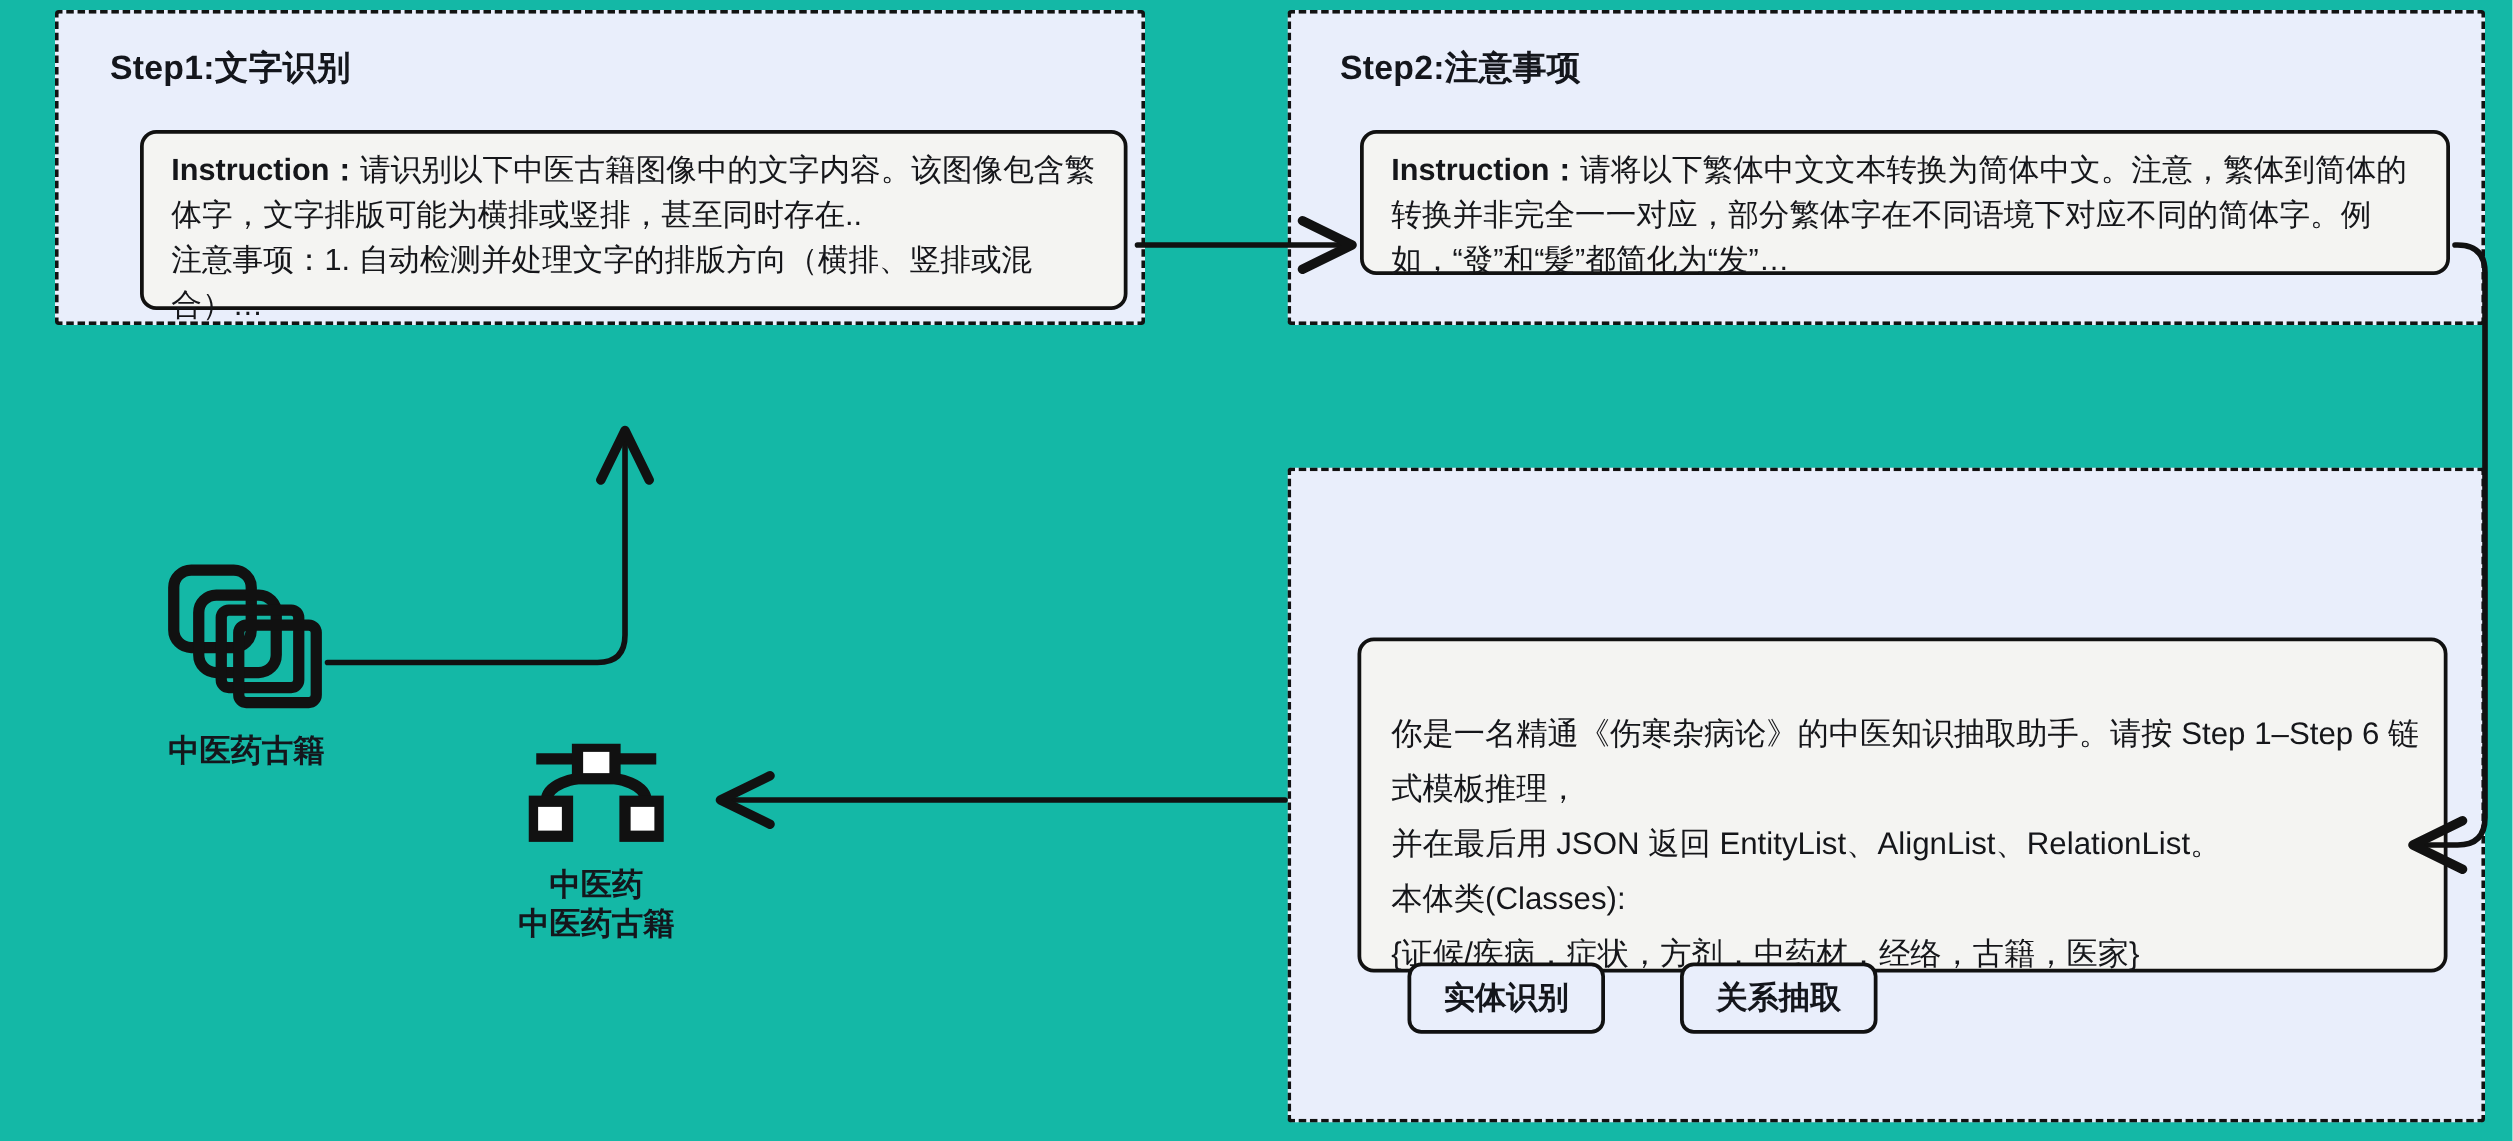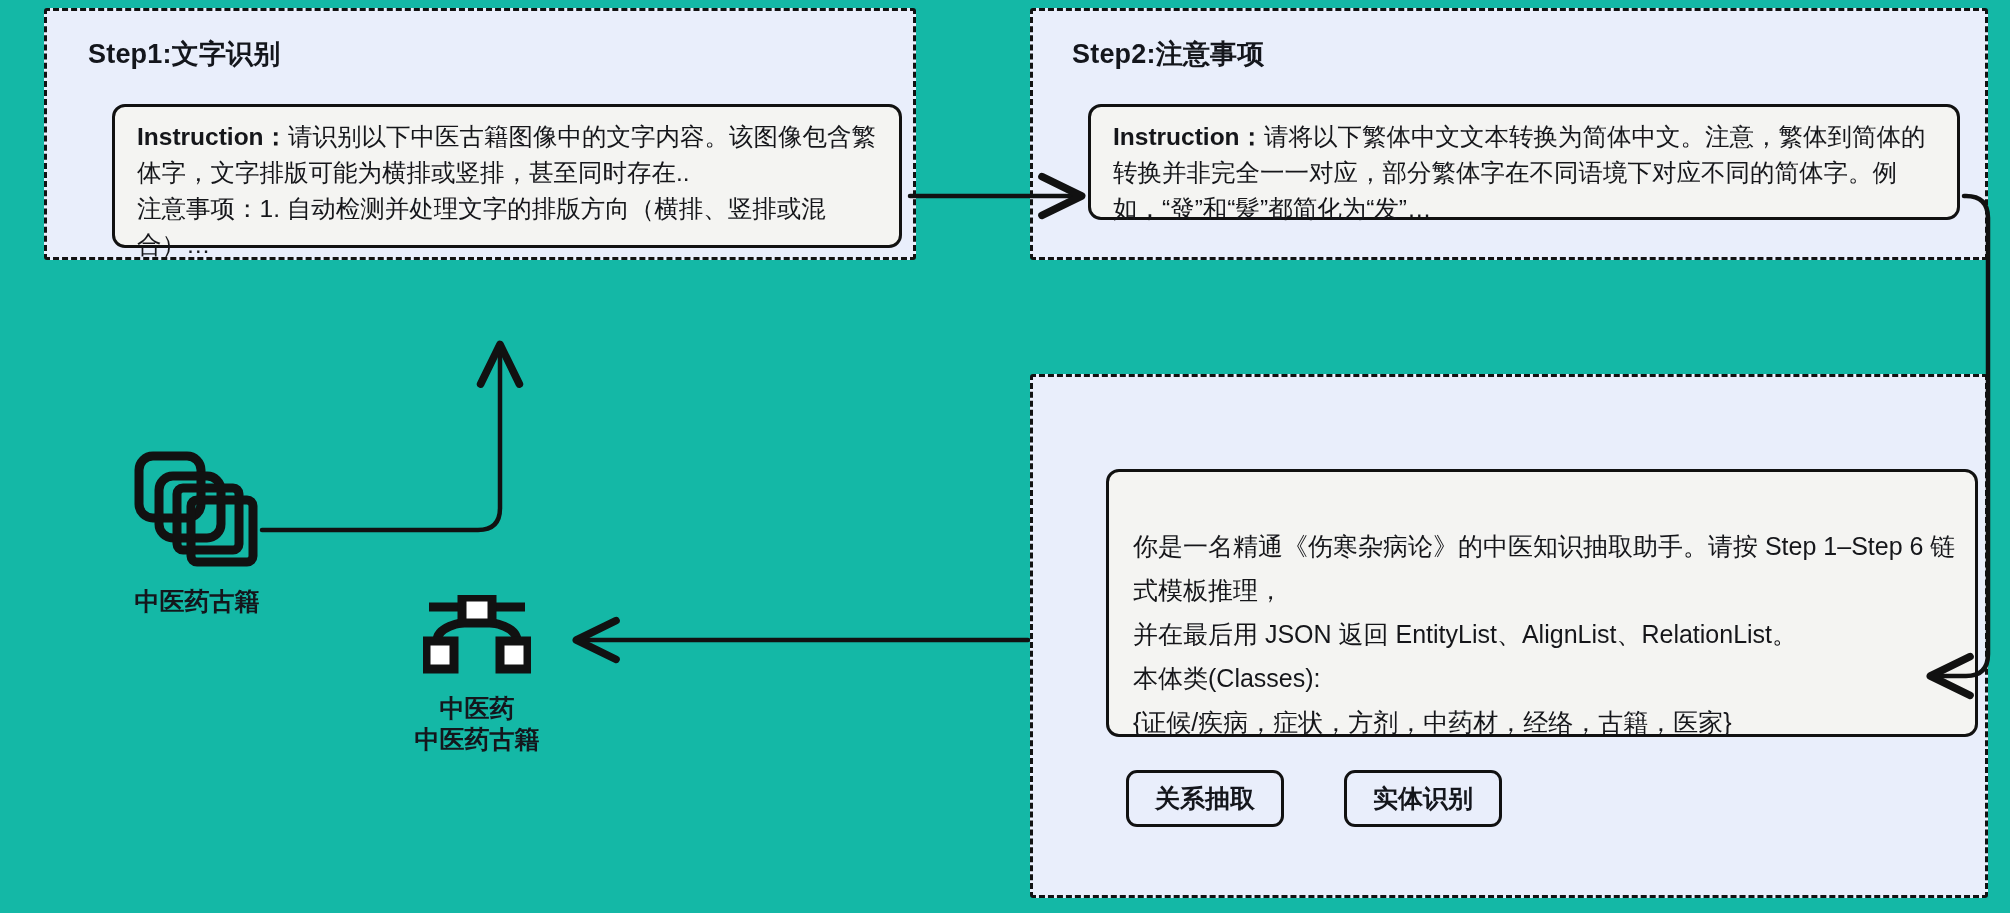--- a/index.html
+++ b/index.html
@@ -47,21 +47,21 @@
   
   .card {
     position: absolute;
     background: #f4f4f2;
     border: 3px solid #111111;
     border-radius: 13px;
     box-sizing: border-box;
   }
   #card-step1 { left: 112px;  top: 104px; width: 790px;  height: 144px; }
   #card-step2 { left: 1088px; top: 104px; width: 872px;  height: 116px; }
-  #card-step3 { left: 1086px; top: 469px; width: 872px;  height: 268px; margin-left: 20px; }
+  #card-step3 { left: 1086px; top: 510px; width: 872px;  height: 268px; }
 
   .card-text {
     position: absolute;
     left: 22px;
     right: 14px;
     top: 12px;
     font-size: 24.5px;
     line-height: 36px;
     color: #15161a;
     white-space: pre-wrap;
@@ -148,22 +148,22 @@
 
   <div class="panel" id="panel-step3"></div>
   <div class="card" id="card-step3">
     <div class="card-text" id="text-step3">你是一名精通《伤寒杂病论》的中医知识抽取助手。请按 Step 1–Step 6 链式模板推理，
 并在最后用 JSON 返回 EntityList、AlignList、RelationList。
 本体类(Classes):
 {证候/疾病，症状，方剂，中药材，经络，古籍，医家}</div>
   </div>
 
   <div class="btn-row">
+    <button class="task-btn">实体识别</button>
     <button class="task-btn">关系抽取</button>
-    <button class="task-btn">实体识别</button>
   </div>
 
   <div class="node" id="node-books">
     <svg class="node-icon" width="128" height="120" viewBox="0 0 128 120">
       <g fill="none" stroke="#111111" stroke-width="9" stroke-linejoin="round">
         <rect x="6" y="6" width="62" height="62" rx="14"></rect>
         <rect x="26" y="26" width="62" height="62" rx="14"></rect>
         <rect x="44" y="38" width="62" height="62" rx="6"></rect>
         <rect x="58" y="50" width="62" height="62" rx="6"></rect>
       </g>

